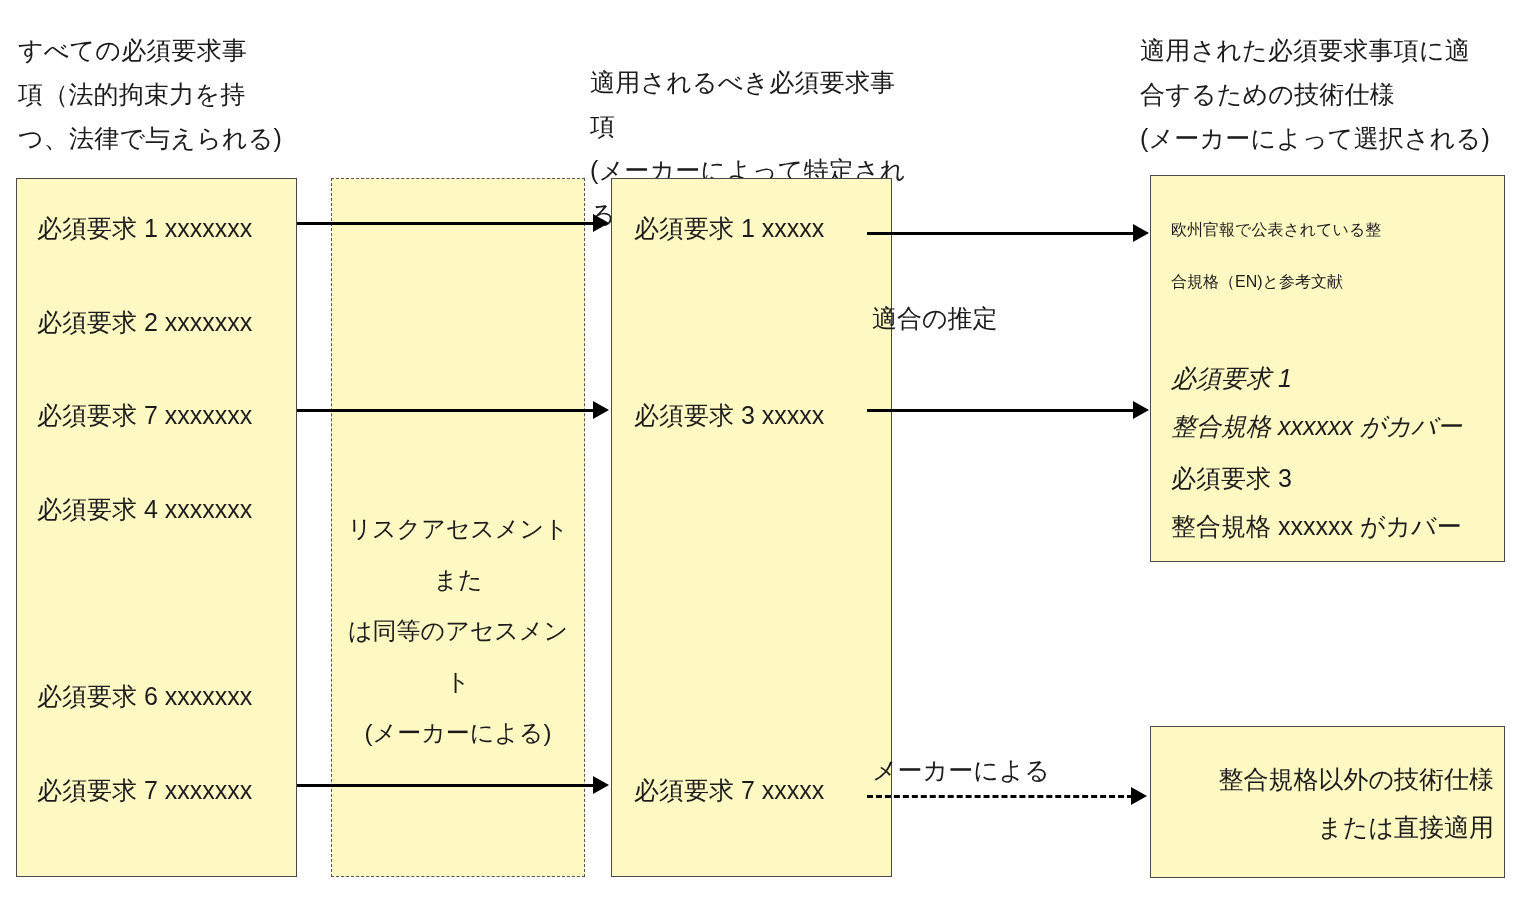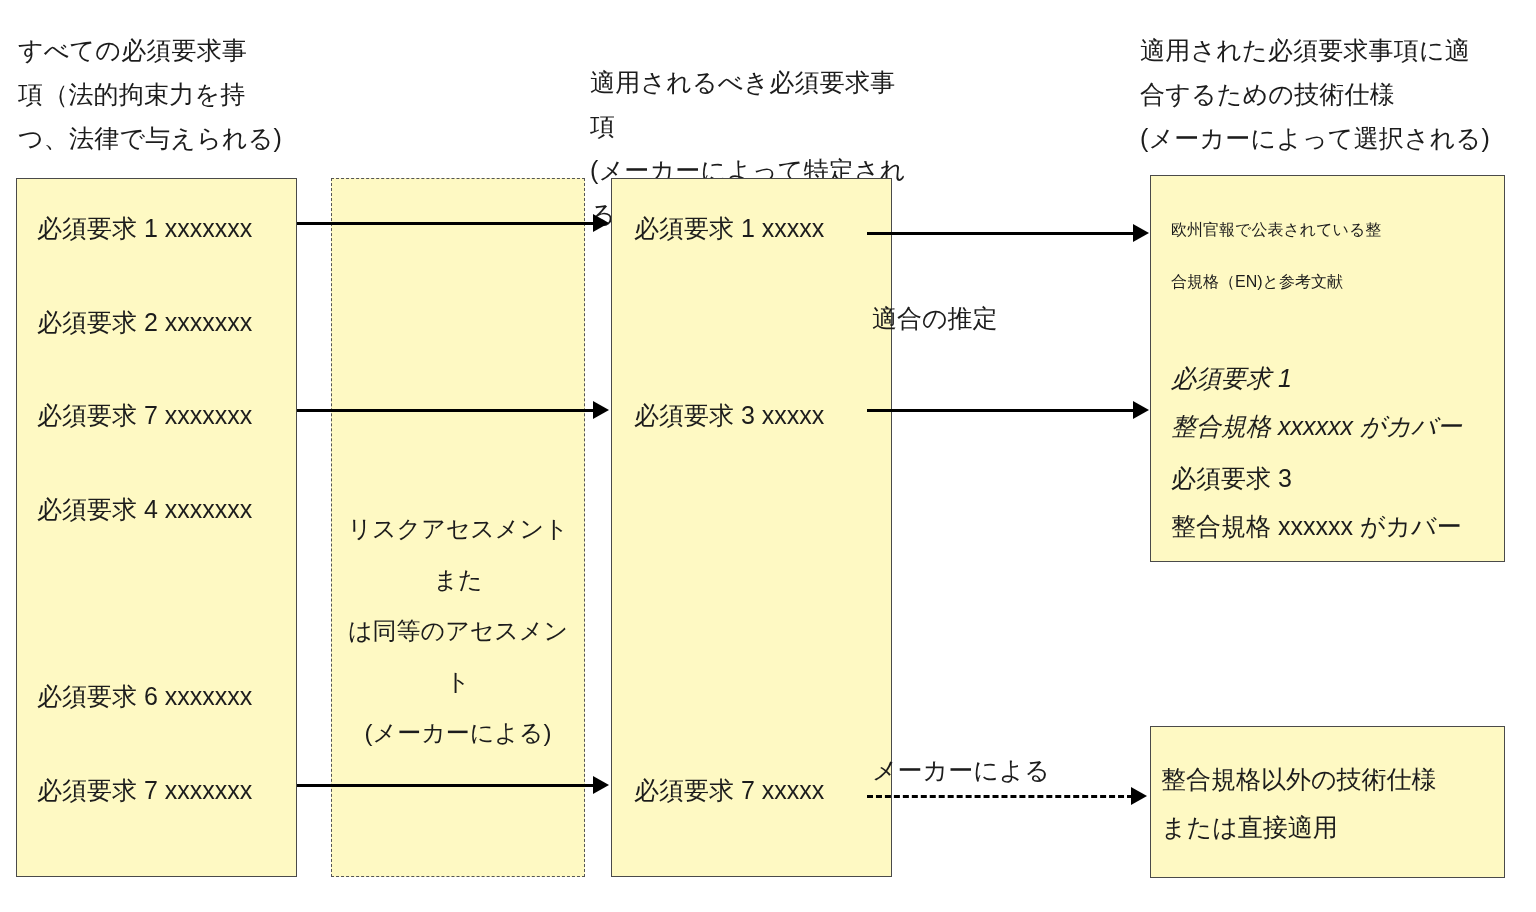--- a/index.html
+++ b/index.html
@@ -90,21 +90,21 @@
     white-space: pre-line;
   }
   #harm-entry-1 { top: 178px; font-style: italic; }
   #harm-entry-2 { top: 278px; }
 
   .other-specs-text {
     position: absolute;
     left: 10px;
     right: 10px;
     top: 28px;
-    text-align: left;
+    text-align: right;
     font-size: 25px;
     line-height: 48px;
     color: #1c1c1c;
     white-space: pre-line;
   }
 
   
   .arrow-line {
     position: absolute;
     height: 0;

